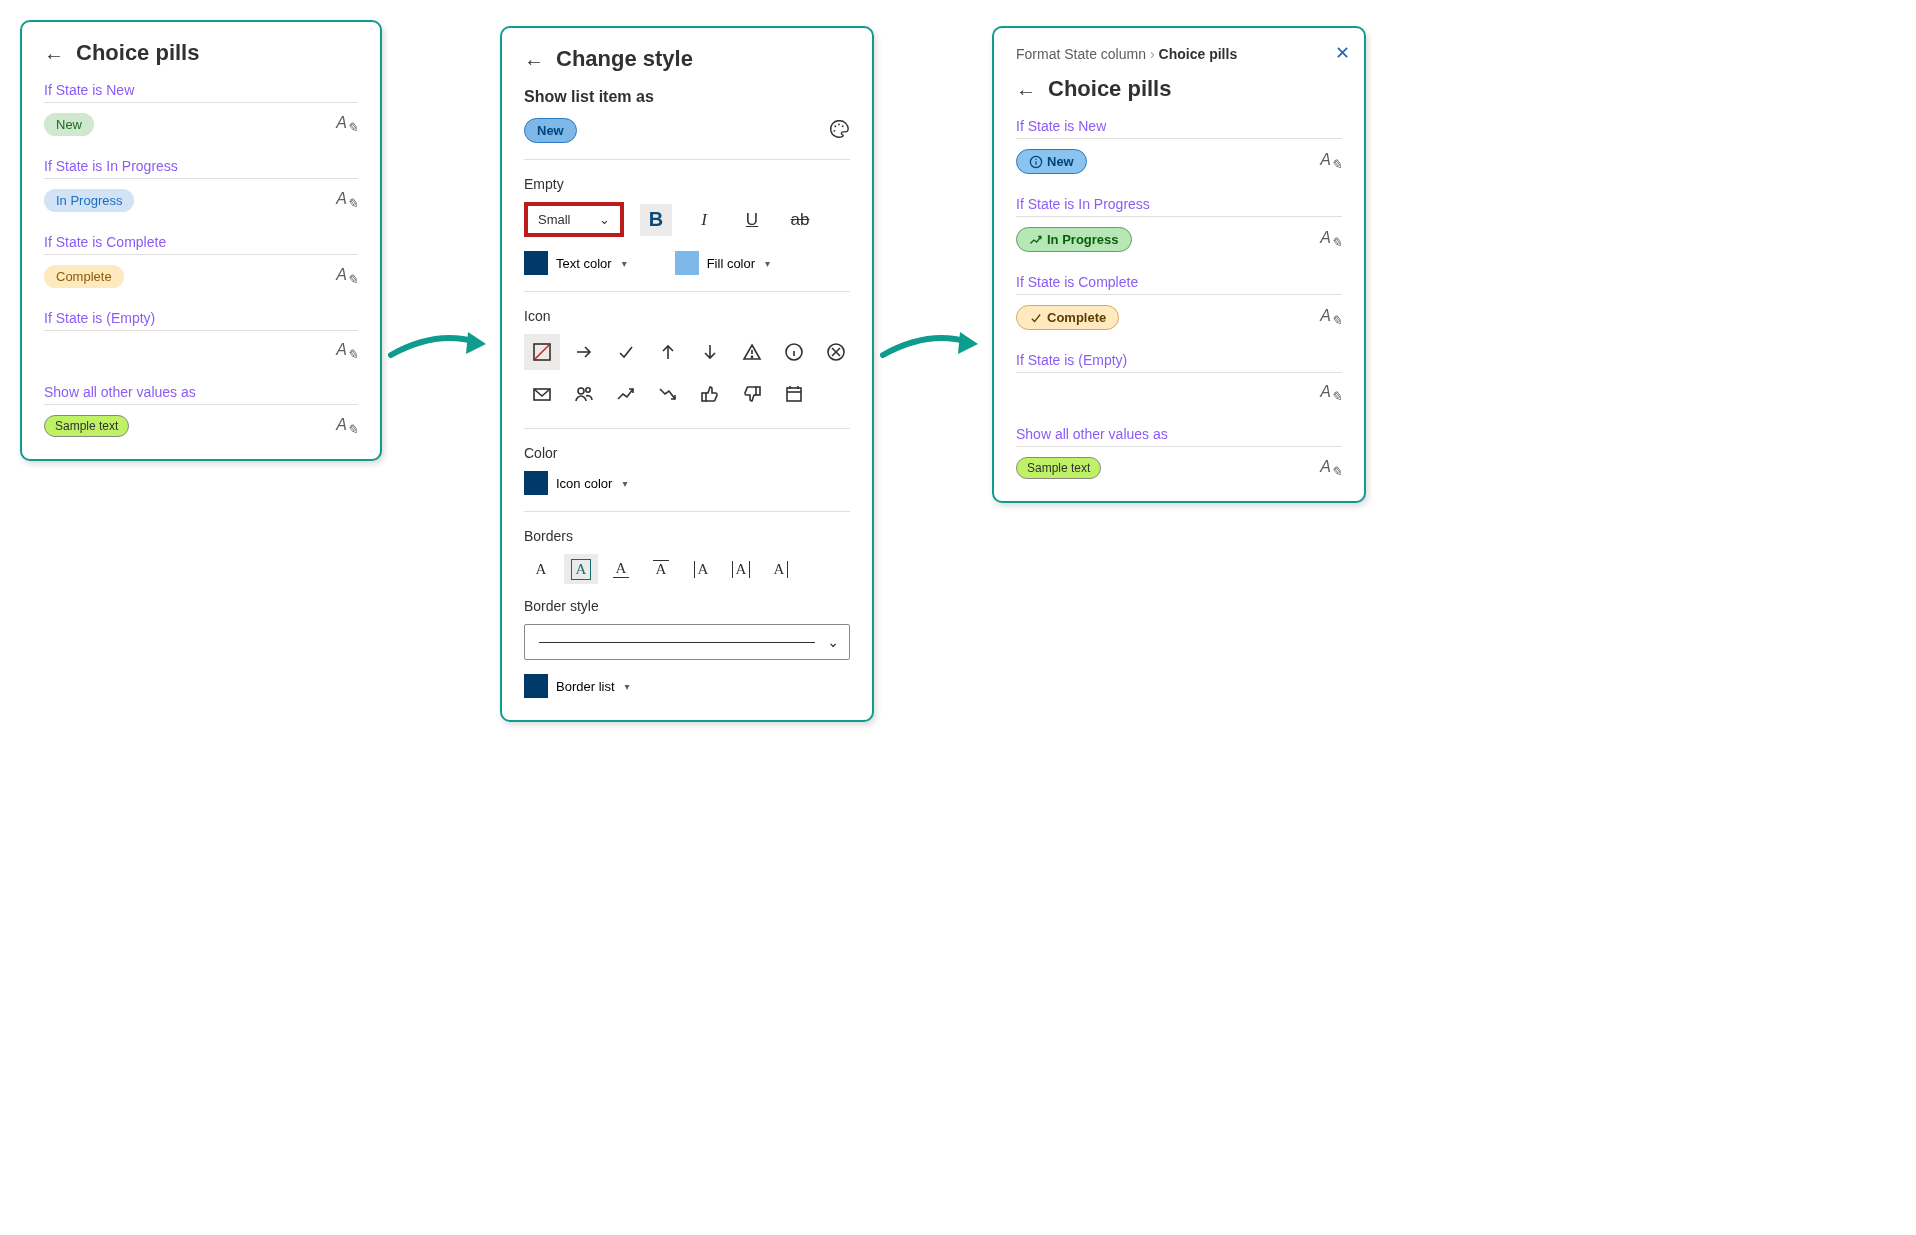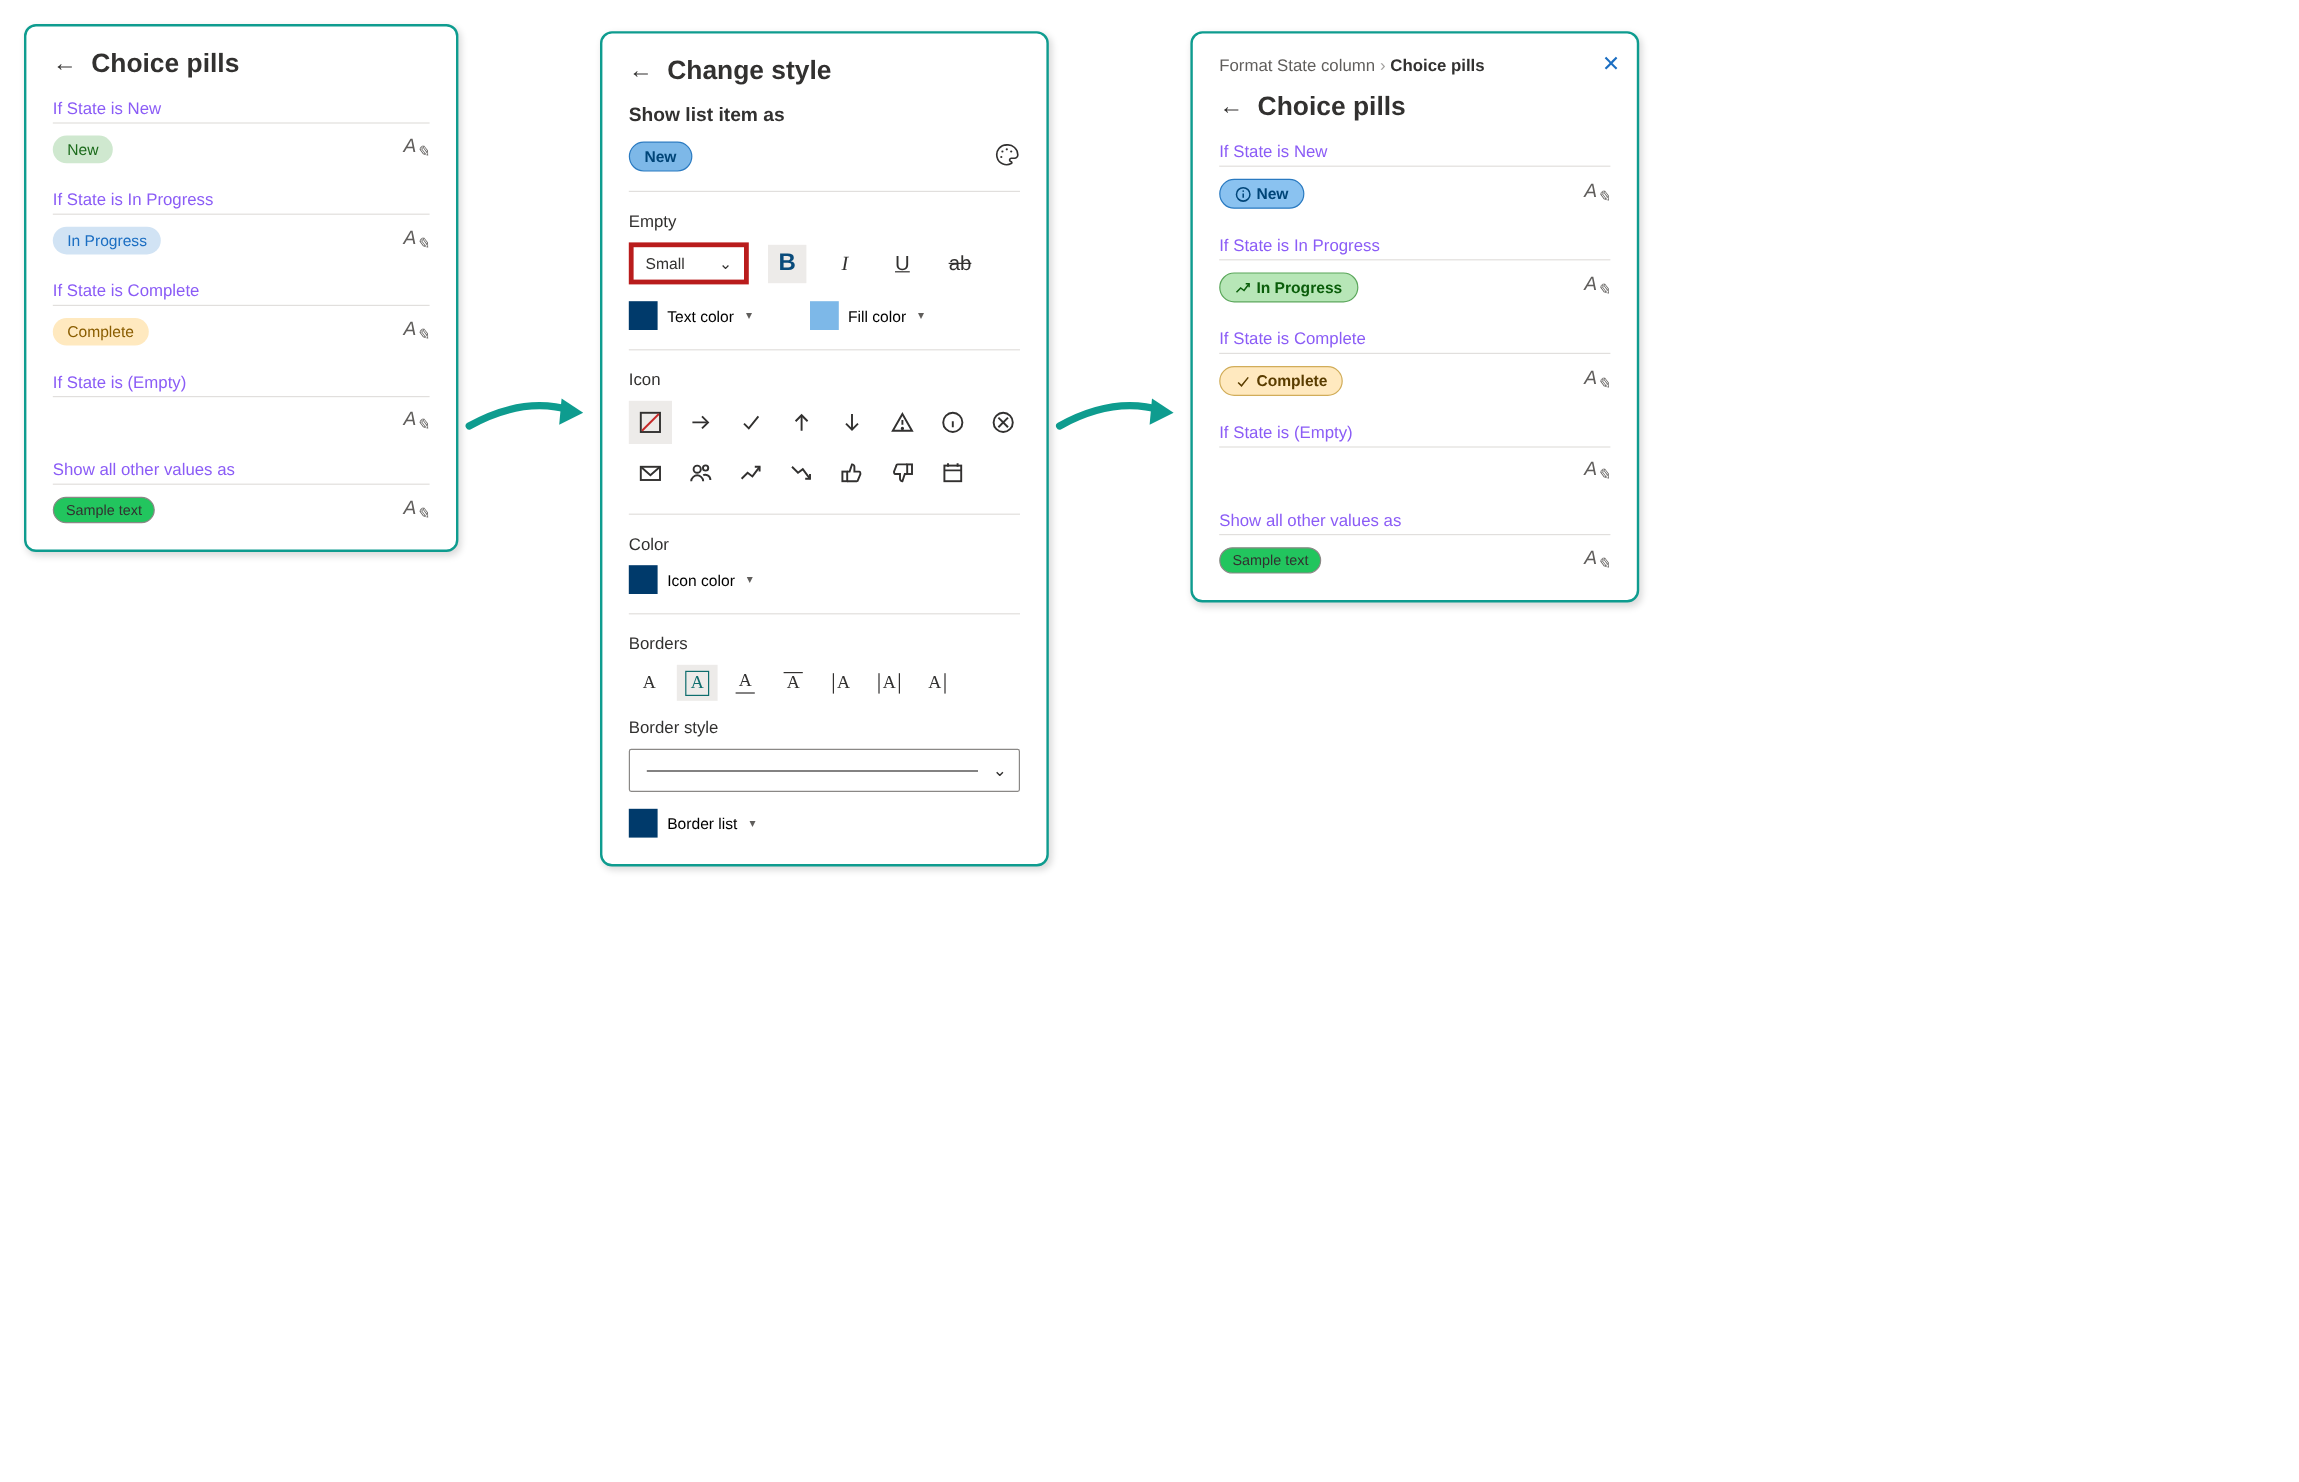--- a/index.html
+++ b/index.html
@@ -91,21 +91,21 @@
     align-items: center;
     gap: 4px;
     border-radius: 14px;
     padding: 4px 12px;
     font-size: 13px;
   }
   .pill-green-light { background: #cfe8cf; color: #1c6b1c; }
   .pill-blue-light  { background: #d1e3f4; color: #1b6ec2; }
   .pill-yellow { background: #ffe9bf; color: #8a5d00; }
   .pill-outline {
-    background: #22c55e;
+    background: #bef264;
     border: 1px solid #8a8886;
     color: #323130;
     font-size: 12px;
     padding: 3px 10px;
   }
   .pill-blue-solid { background: #7db8e8; color: #004578; font-weight: 700; border: 1px solid #2a7ac1; }
   .pill-blue-solid2 { background: #8ac2f0; color: #004578; font-weight: 700; border: 1px solid #2a7ac1; }
   .pill-green-bright { background: #b7e6b7; color: #0a5d0a; font-weight: 700; border: 1px solid #5aa65a; }
   .pill-yellow-bold { background: #ffe9bf; color: #5a3d00; font-weight: 700; border: 1px solid #d1ad5a; }
   .edit-icon {

